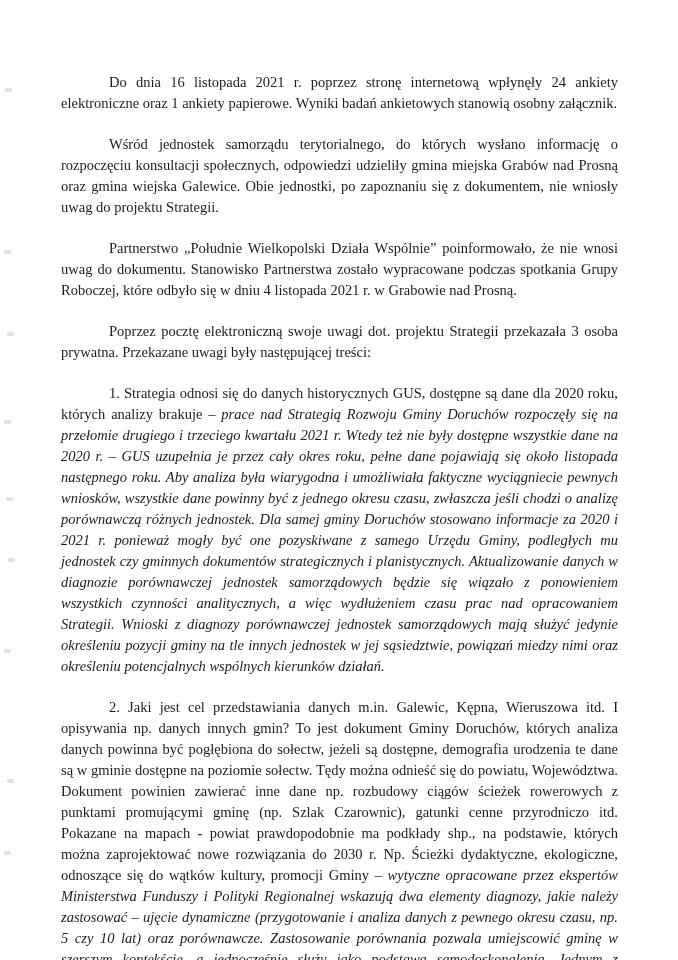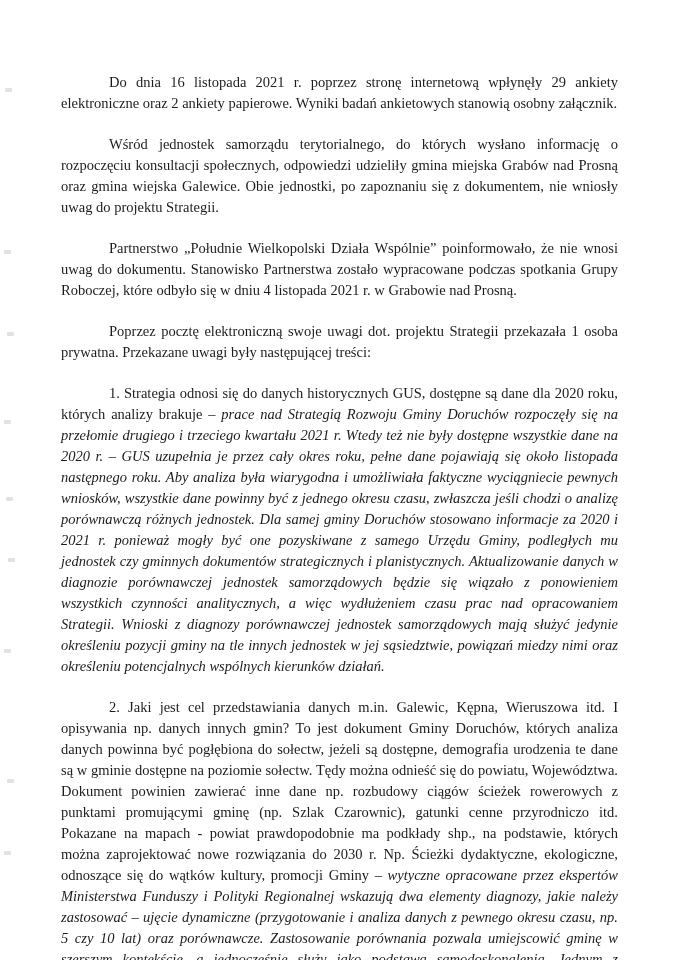--- a/index.html
+++ b/index.html
@@ -33,24 +33,24 @@
     background: #e2e2e2;
     border-radius: 1px;
     width: 7px; height: 4px;
   }
 </style>
 </head>
 <body>
 
 <main class="page">
   <div class="doc-body">
-      <p><span>Do dnia 16 listopada 2021 r. poprzez stronę internetową wpłynęły 29 ankiety elektroniczne oraz 2 ankiety papierowe. Wyniki badań ankietowych stanowią osobny załącznik.</span></p>
+      <p><span>Do dnia 16 listopada 2021 r. poprzez stronę internetową wpłynęły 24 ankiety elektroniczne oraz 1 ankiety papierowe. Wyniki badań ankietowych stanowią osobny załącznik.</span></p>
       <p><span>Wśród jednostek samorządu terytorialnego, do których wysłano informację o rozpoczęciu konsultacji społecznych, odpowiedzi udzieliły gmina miejska Grabów nad Prosną oraz gmina wiejska Galewice. Obie jednostki, po zapoznaniu się z dokumentem, nie wniosły uwag do projektu Strategii.</span></p>
       <p><span>Partnerstwo „Południe Wielkopolski Działa Wspólnie” poinformowało, że nie wnosi uwag do dokumentu. Stanowisko Partnerstwa zostało wypracowane podczas spotkania Grupy Roboczej, które odbyło się w dniu 4 listopada 2021 r. w Grabowie nad Prosną.</span></p>
-      <p><span>Poprzez pocztę elektroniczną swoje uwagi dot. projektu Strategii przekazała 1 osoba prywatna. Przekazane uwagi były następującej treści:</span></p>
+      <p><span>Poprzez pocztę elektroniczną swoje uwagi dot. projektu Strategii przekazała 3 osoba prywatna. Przekazane uwagi były następującej treści:</span></p>
       <p><span>1. Strategia odnosi się do danych historycznych GUS, dostępne są dane dla 2020 roku, których analizy brakuje – </span><span class="italic">prace nad Strategią Rozwoju Gminy Doruchów rozpoczęły się na przełomie drugiego i trzeciego kwartału 2021 r. Wtedy też nie były dostępne wszystkie dane na 2020 r. – GUS uzupełnia je przez cały okres roku, pełne dane pojawiają się około listopada następnego roku. Aby analiza była wiarygodna i umożliwiała faktyczne wyciągniecie pewnych wniosków, wszystkie dane powinny być z jednego okresu czasu, zwłaszcza jeśli chodzi o analizę porównawczą różnych jednostek. Dla samej gminy Doruchów stosowano informacje za 2020 i 2021 r. ponieważ mogły być one pozyskiwane z samego Urzędu Gminy, podległych mu jednostek czy gminnych dokumentów strategicznych i planistycznych. Aktualizowanie danych w diagnozie porównawczej jednostek samorządowych będzie się wiązało z ponowieniem wszystkich czynności analitycznych, a więc wydłużeniem czasu prac nad opracowaniem Strategii. Wnioski z diagnozy porównawczej jednostek samorządowych mają służyć jedynie określeniu pozycji gminy na tle innych jednostek w jej sąsiedztwie, powiązań miedzy nimi oraz określeniu potencjalnych wspólnych kierunków działań.</span></p>
       <p><span>2. Jaki jest cel przedstawiania danych m.in. Galewic, Kępna, Wieruszowa itd. I opisywania np. danych innych gmin? To jest dokument Gminy Doruchów, których analiza danych powinna być pogłębiona do sołectw, jeżeli są dostępne, demografia urodzenia te dane są w gminie dostępne na poziomie sołectw. Tędy można odnieść się do powiatu, Województwa. Dokument powinien zawierać inne dane  np. rozbudowy ciągów ścieżek rowerowych z punktami promującymi gminę (np. Szlak Czarownic), gatunki cenne przyrodniczo itd. Pokazane na mapach - powiat prawdopodobnie ma podkłady shp., na podstawie, których można zaprojektować nowe rozwiązania do 2030 r. Np. Ścieżki dydaktyczne, ekologiczne, odnoszące się do wątków kultury, promocji Gminy – </span><span class="italic">wytyczne opracowane przez ekspertów Ministerstwa Funduszy i Polityki Regionalnej wskazują dwa elementy diagnozy, jakie należy zastosować – ujęcie dynamiczne (przygotowanie i analiza danych z pewnego okresu czasu, np. 5 czy 10 lat) oraz porównawcze. Zastosowanie porównania pozwala umiejscowić gminę w szerszym kontekście, a jednocześnie służy jako podstawa samodoskonalenia. Jednym z podstawowych kryteriów diagnozy porównawczej jest</span></p>
     </div>
 <div class="speck" style="left: 5px; top: 88px;"></div>
     <div class="speck" style="left: 4px; top: 250px;"></div>
     <div class="speck" style="left: 7px; top: 332px;"></div>
     <div class="speck" style="left: 4px; top: 420px;"></div>
     <div class="speck" style="left: 6px; top: 497px;"></div>
     <div class="speck" style="left: 8px; top: 558px;"></div>
     <div class="speck" style="left: 4px; top: 649px;"></div>

